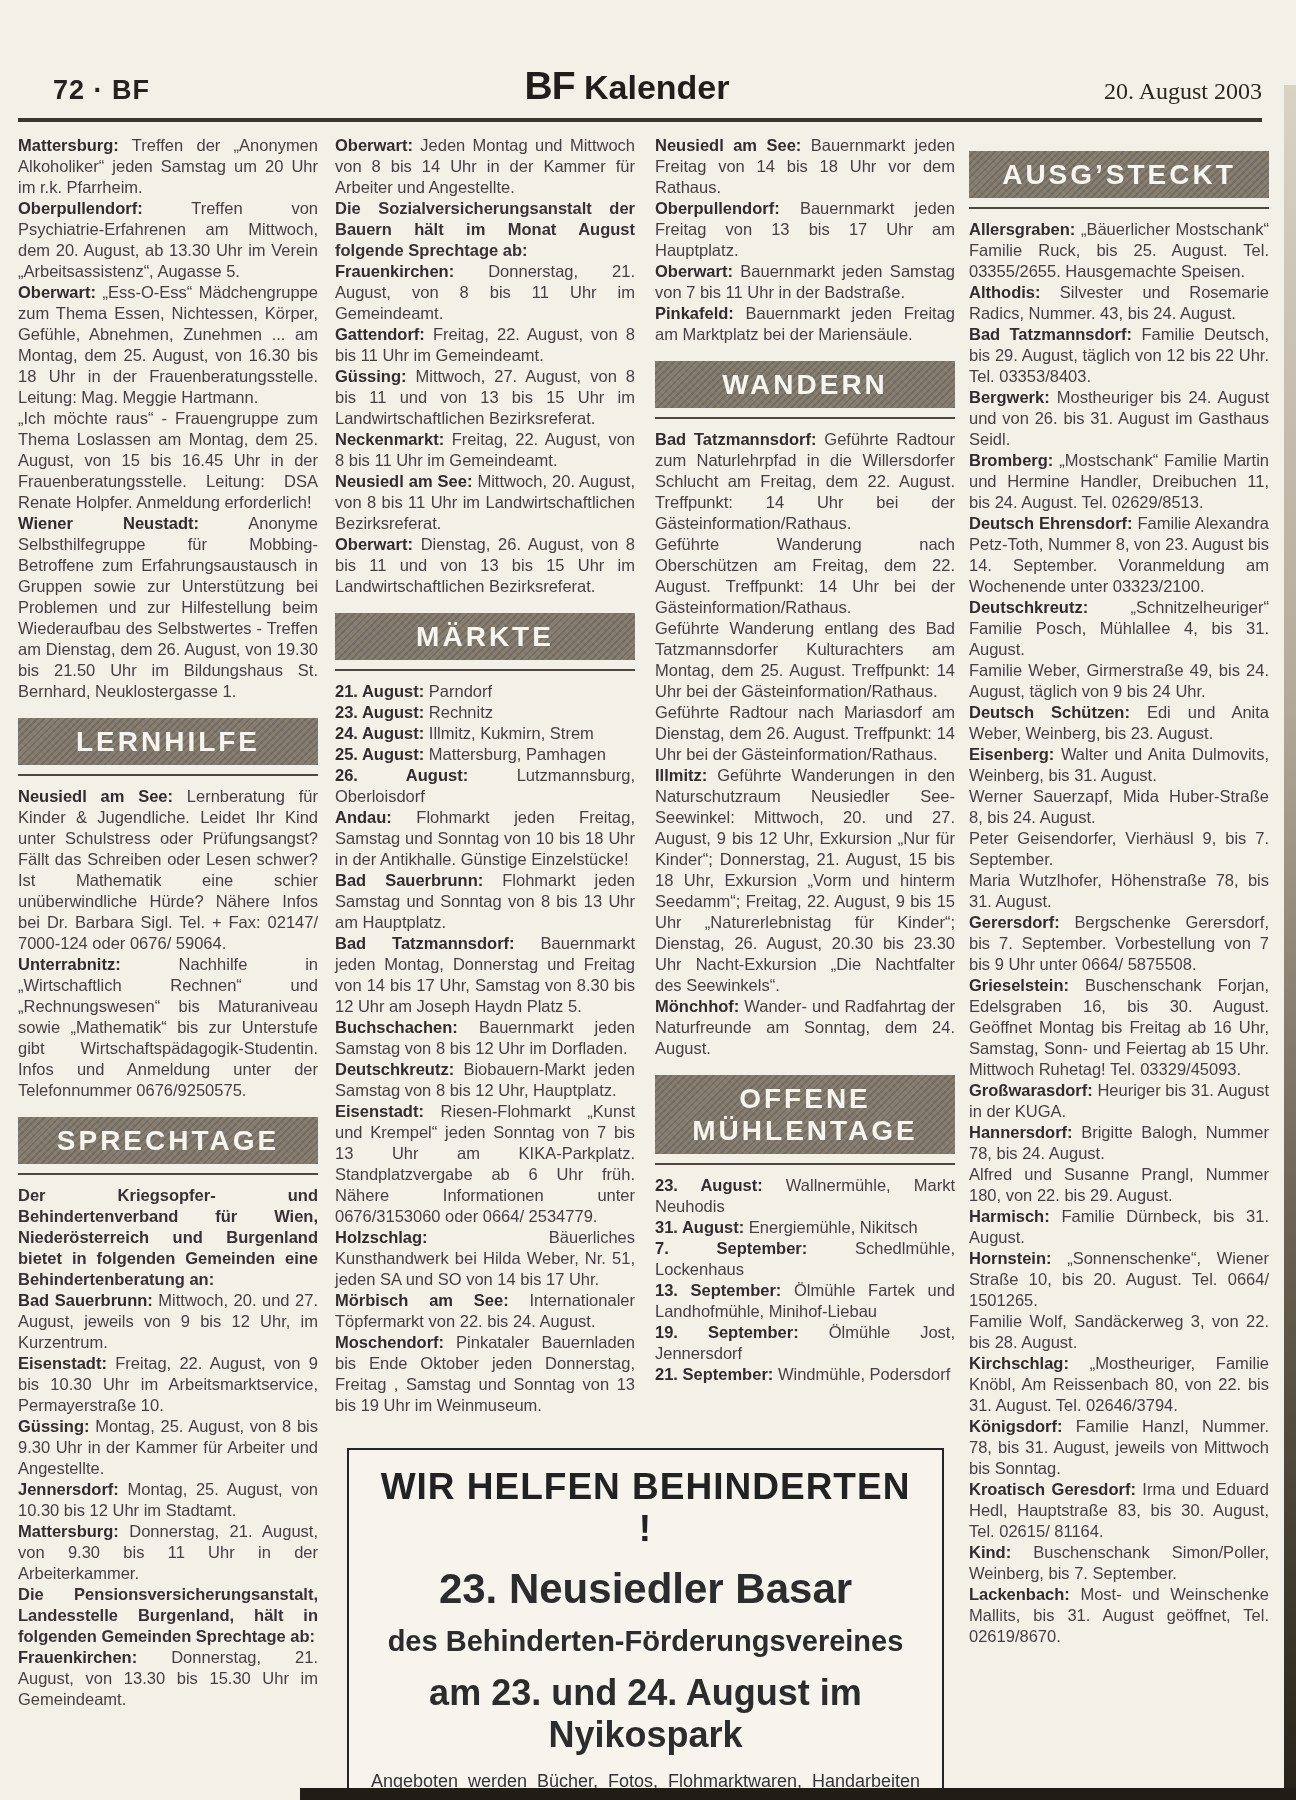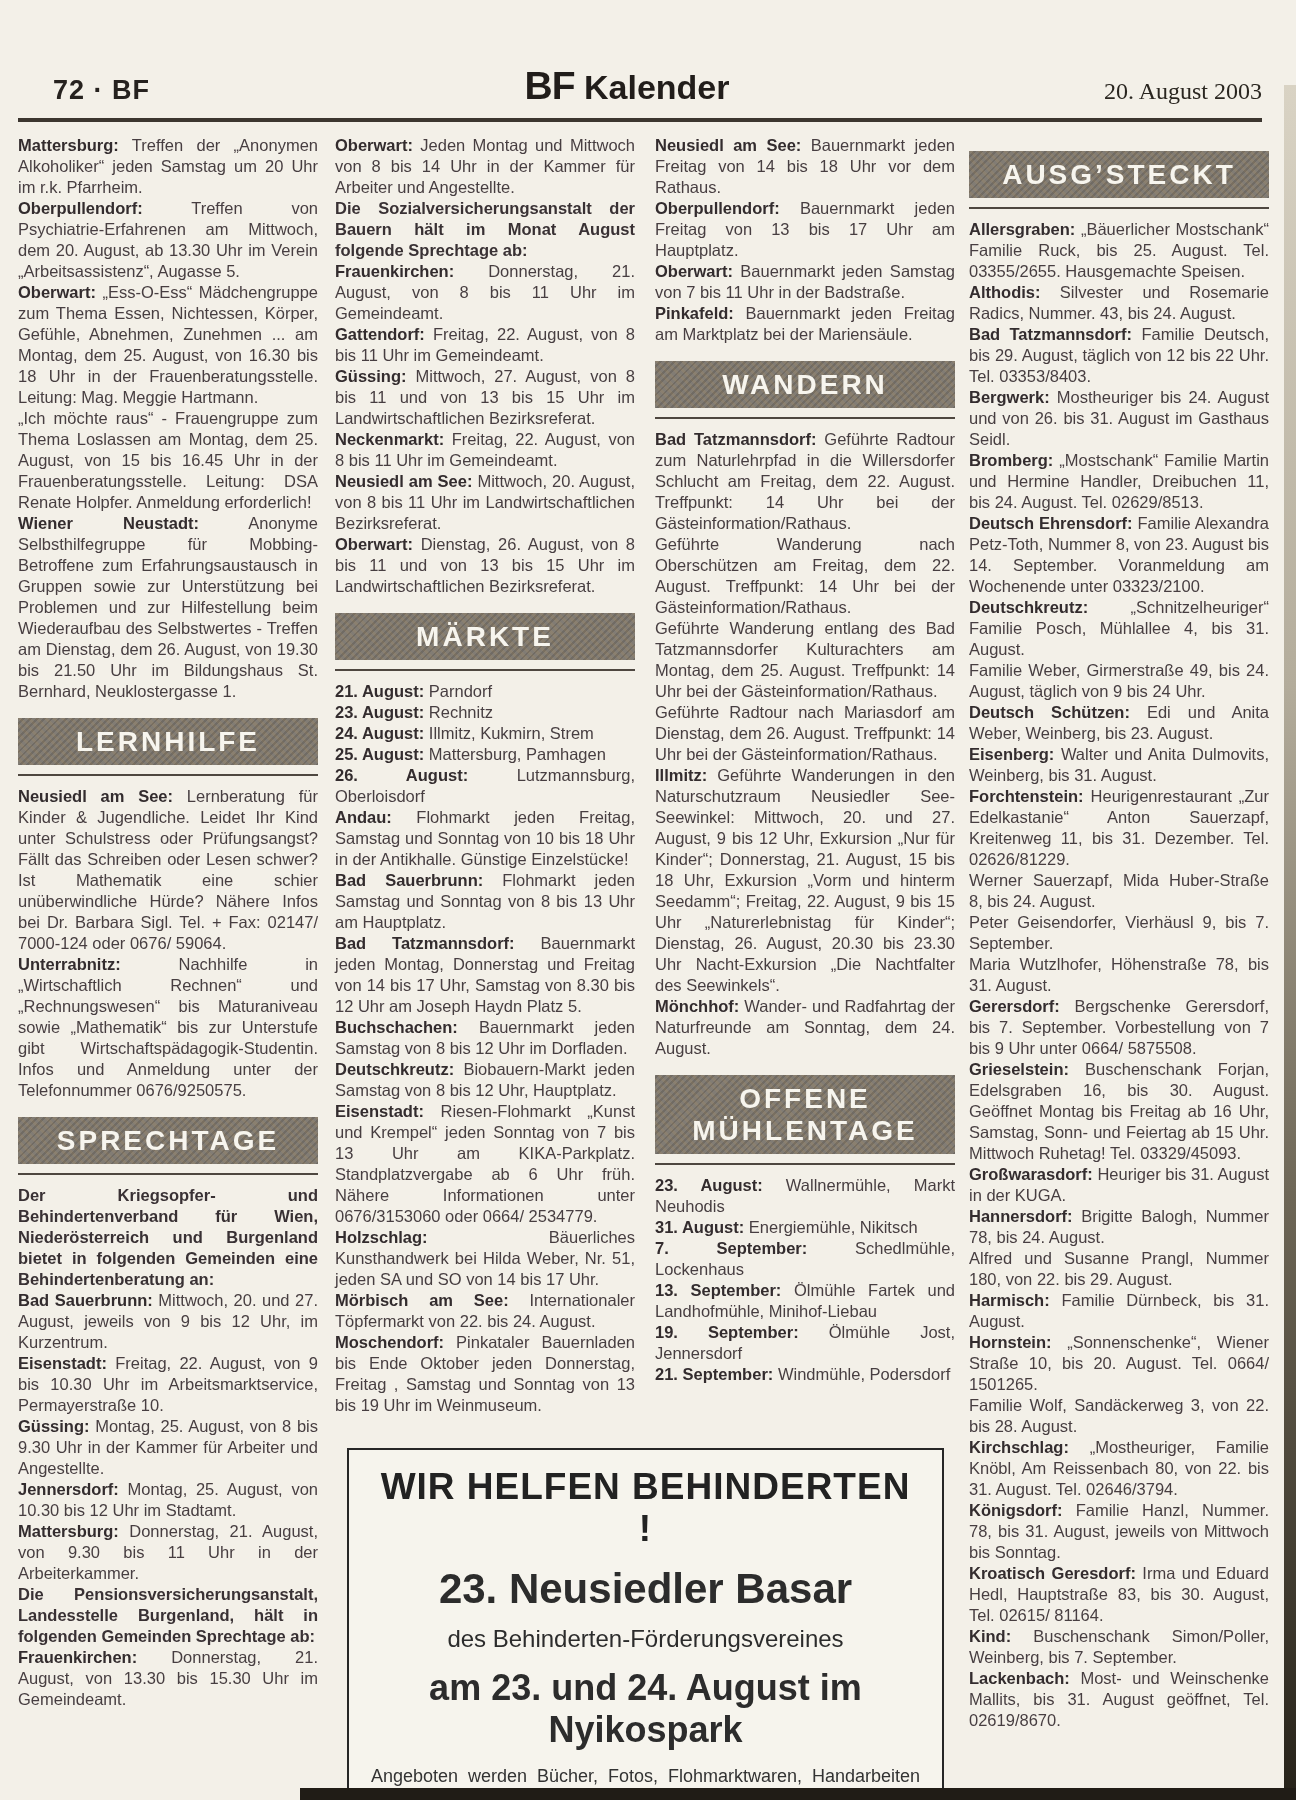--- a/index.html
+++ b/index.html
@@ -36,21 +36,21 @@
   }
   .band-rule{height:2px;background:#4e4740;margin:9px 0 10px;}
   
   .ad{
     border:2px solid #262626;background:#f6f4ed;
     margin:32px 8px 0 12px;padding:16px 22px 14px;
     text-align:center;color:#2c2c2c;
   }
   .ad-title{font-size:37px;font-weight:900;letter-spacing:1px;color:#222;}
   .ad-sub1{font-size:42px;font-weight:700;margin-top:15px;}
-  .ad-sub2{font-size:24px;font-weight:400;margin-top:12px;}
+  .ad-sub2{font-size:29px;font-weight:700;margin-top:12px;}
   .ad-sub3{font-size:36px;font-weight:700;margin-top:14px;}
   .ad-body{font-size:18px;line-height:24px;margin-top:13px;text-align:justify;color:#333;}
   
   .edge-right{
     position:absolute;top:85px;right:0;width:12px;height:1715px;
     background:linear-gradient(180deg,#d9d3c4 0%,#b3ac9b 35%,#6d6656 65%,#262219 100%);
   }
   .edge-bottom{
     position:absolute;left:300px;right:0;bottom:0;height:12px;
     background:#201c16;
@@ -157,21 +157,20 @@
         <p class="entry"><strong>Allersgraben:</strong> <span>„Bäuerlicher Mostschank“ Familie Ruck, bis 25. August. Tel. 03355/2655. Hausgemachte Speisen.</span></p>
         <p class="entry"><strong>Althodis:</strong> <span>Silvester und Rosemarie Radics, Nummer. 43, bis 24. August.</span></p>
         <p class="entry"><strong>Bad Tatzmannsdorf:</strong> <span>Familie Deutsch, bis 29. August, täglich von 12 bis 22 Uhr. Tel. 03353/8403.</span></p>
         <p class="entry"><strong>Bergwerk:</strong> <span>Mostheuriger bis 24. August und von 26. bis 31. August im Gasthaus Seidl.</span></p>
         <p class="entry"><strong>Bromberg:</strong> <span>„Mostschank“ Familie Martin und Hermine Handler, Dreibuchen 11, bis 24. August. Tel. 02629/8513.</span></p>
         <p class="entry"><strong>Deutsch Ehrensdorf:</strong> <span>Familie Alexandra Petz-Toth, Nummer 8, von 23. August bis 14. September. Voranmeldung am Wochenende unter 03323/2100.</span></p>
         <p class="entry"><strong>Deutschkreutz:</strong> <span>„Schnitzelheuriger“ Familie Posch, Mühlallee 4, bis 31. August.</span></p>
         <p class="entry"><span>Familie Weber, Girmerstraße 49, bis 24. August, täglich von 9 bis 24 Uhr.</span></p>
         <p class="entry"><strong>Deutsch Schützen:</strong> <span>Edi und Anita Weber, Weinberg, bis 23. August.</span></p>
         <p class="entry"><strong>Eisenberg:</strong> <span>Walter und Anita Dulmovits, Weinberg, bis 31. August.</span></p>
-        <p class="entry"><strong>Forchtenstein:</strong> <span>Heurigenrestaurant „Zur Edelkastanie“ Anton Sauerzapf, Kreitenweg 11, bis 31. Dezember. Tel. 02626/81229.</span></p>
         <p class="entry"><span>Werner Sauerzapf, Mida Huber-Straße 8, bis 24. August.</span></p>
         <p class="entry"><span>Peter Geisendorfer, Vierhäusl 9, bis 7. September.</span></p>
         <p class="entry"><span>Maria Wutzlhofer, Höhenstraße 78, bis 31. August.</span></p>
         <p class="entry"><strong>Gerersdorf:</strong> <span>Bergschenke Gerersdorf, bis 7. September. Vorbestellung von 7 bis 9 Uhr unter 0664/ 5875508.</span></p>
         <p class="entry"><strong>Grieselstein:</strong> <span>Buschenschank Forjan, Edelsgraben 16, bis 30. August. Geöffnet Montag bis Freitag ab 16 Uhr, Samstag, Sonn- und Feiertag ab 15 Uhr. Mittwoch Ruhetag! Tel. 03329/45093.</span></p>
         <p class="entry"><strong>Großwarasdorf:</strong> <span>Heuriger bis 31. August in der KUGA.</span></p>
         <p class="entry"><strong>Hannersdorf:</strong> <span>Brigitte Balogh, Nummer 78, bis 24. August.</span></p>
         <p class="entry"><span>Alfred und Susanne Prangl, Nummer 180, von 22. bis 29. August.</span></p>
         <p class="entry"><strong>Harmisch:</strong> <span>Familie Dürnbeck, bis 31. August.</span></p>
         <p class="entry"><strong>Hornstein:</strong> <span>„Sonnenschenke“, Wiener Straße 10, bis 20. August. Tel. 0664/ 1501265.</span></p>

